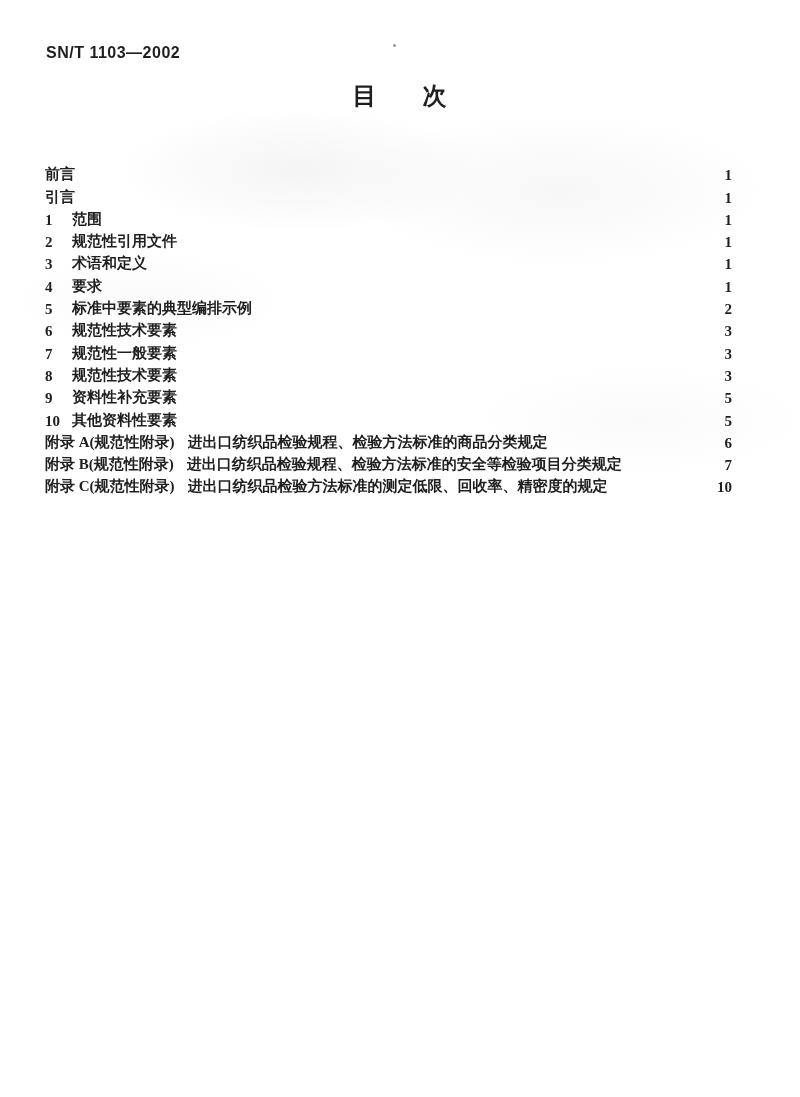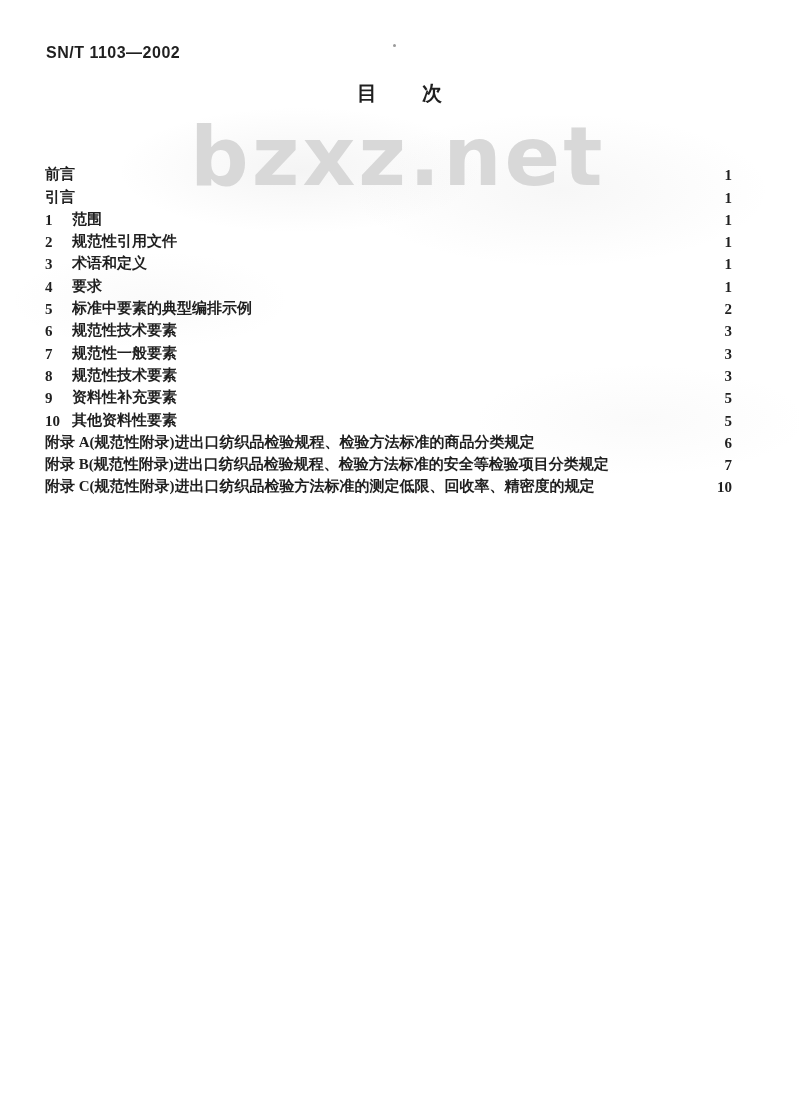--- a/index.html
+++ b/index.html
@@ -61,21 +61,21 @@
     border-radius: 50%;
     z-index: 2;
   }
   .title {
     position: absolute;
     left: 0;
     right: 0;
     top: 80px;
     margin: 0;
     text-align: center;
-    font-size: 20px;
+    font-size: 24px;
     font-weight: 700;
     word-spacing: 38px;
     letter-spacing: 1px;
     z-index: 2;
   }
   .toc {
     position: absolute;
     left: 45px;
     right: 68px;
     top: 162px;
@@ -89,20 +89,21 @@
     font-weight: 700;
     white-space: nowrap;
     overflow: hidden;
   }
   .toc-row .num {
     flex: none;
     width: 27px;
   }
   .toc-row .num.appendix {
     width: auto;
+    margin-right: 13px;
   }
   .toc-row .label {
     flex: none;
     margin-right: 4px;
     max-width: 560px;
     overflow: hidden;
   }
   .toc-row .leader {
     flex: 1 1 auto;
     min-width: 16px;
@@ -118,21 +119,20 @@
     font-family: "Liberation Serif", "DejaVu Serif", serif;
     font-size: 15px;
   }
 </style>
 </head>
 <body>
 
 <div class="page">
   <div class="noise"></div>
 
-  <div class="watermark">bzxz.net</div>
 
   <div class="std-num">SN/T 1103—2002</div>
 
   <div class="speck"></div>
 
   <h1 class="title">目 次</h1>
 
   <div class="toc">
 
       <div class="toc-row">

